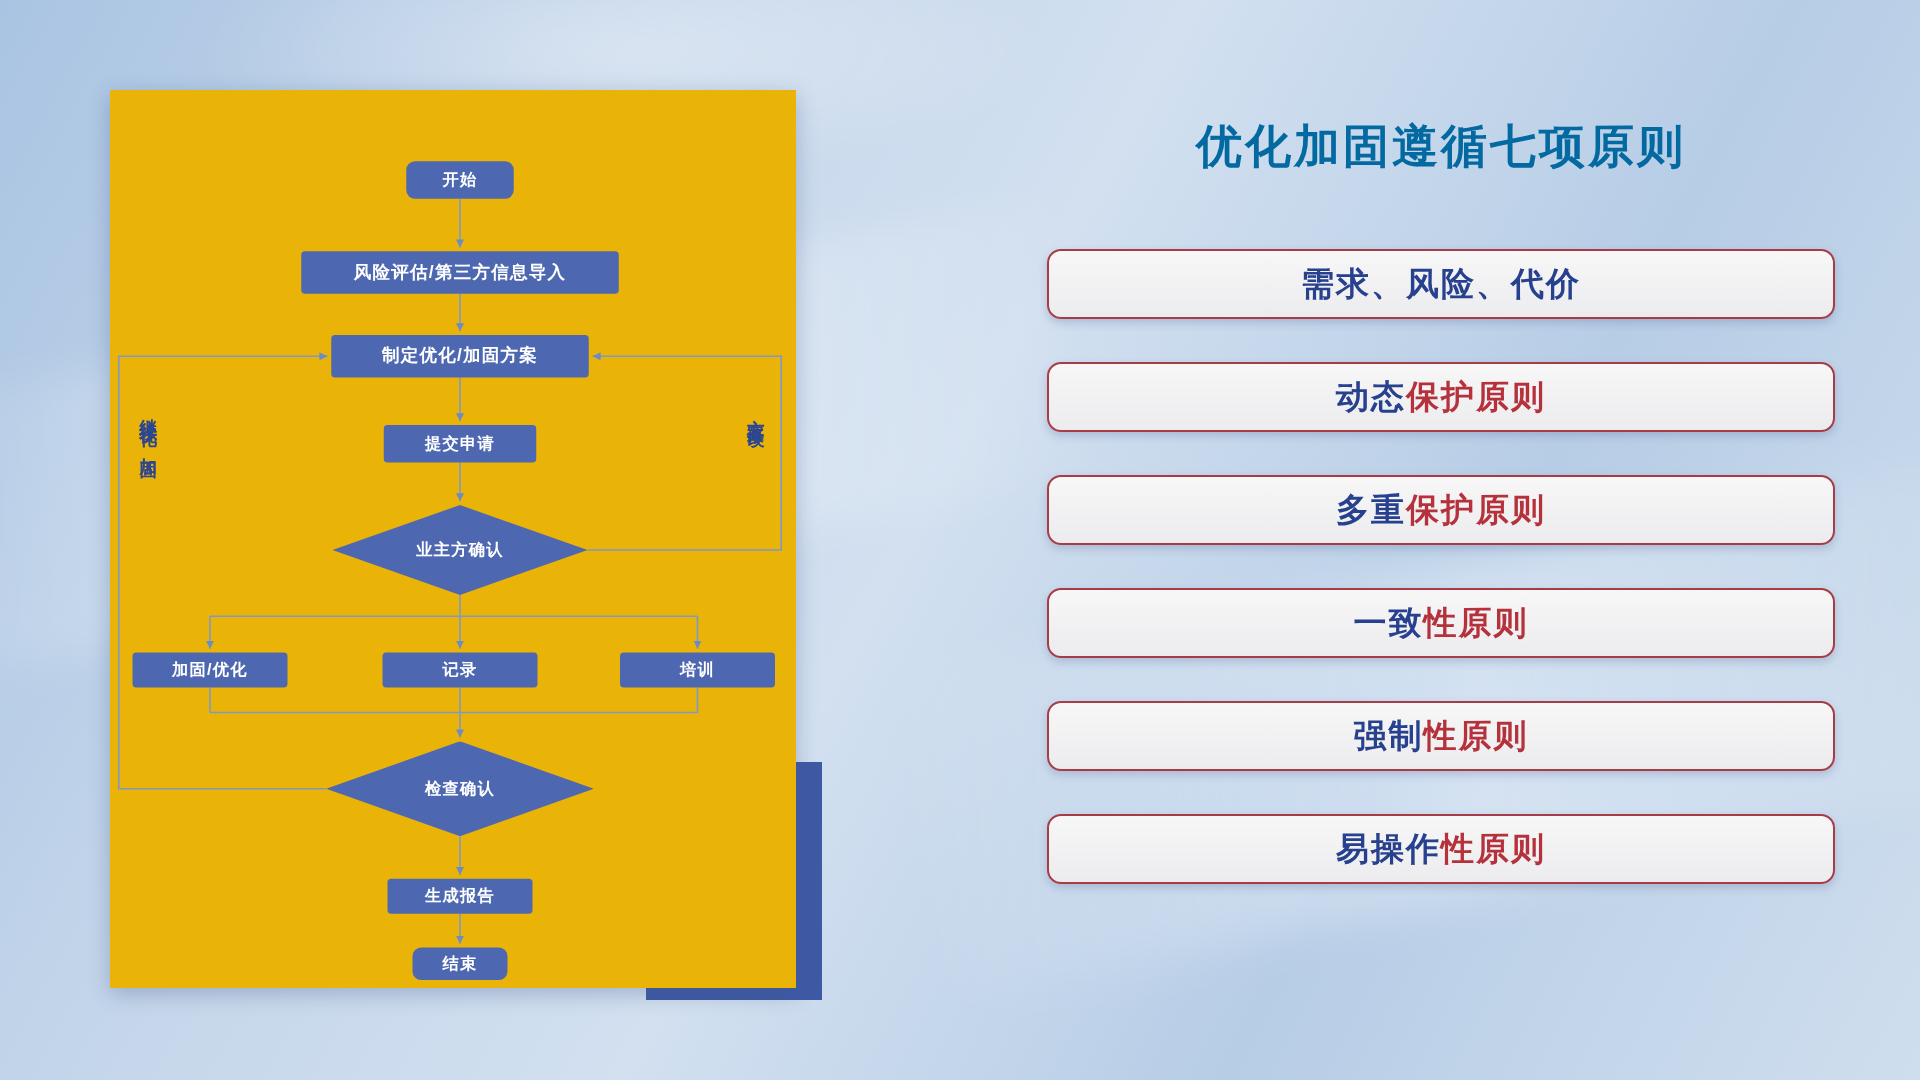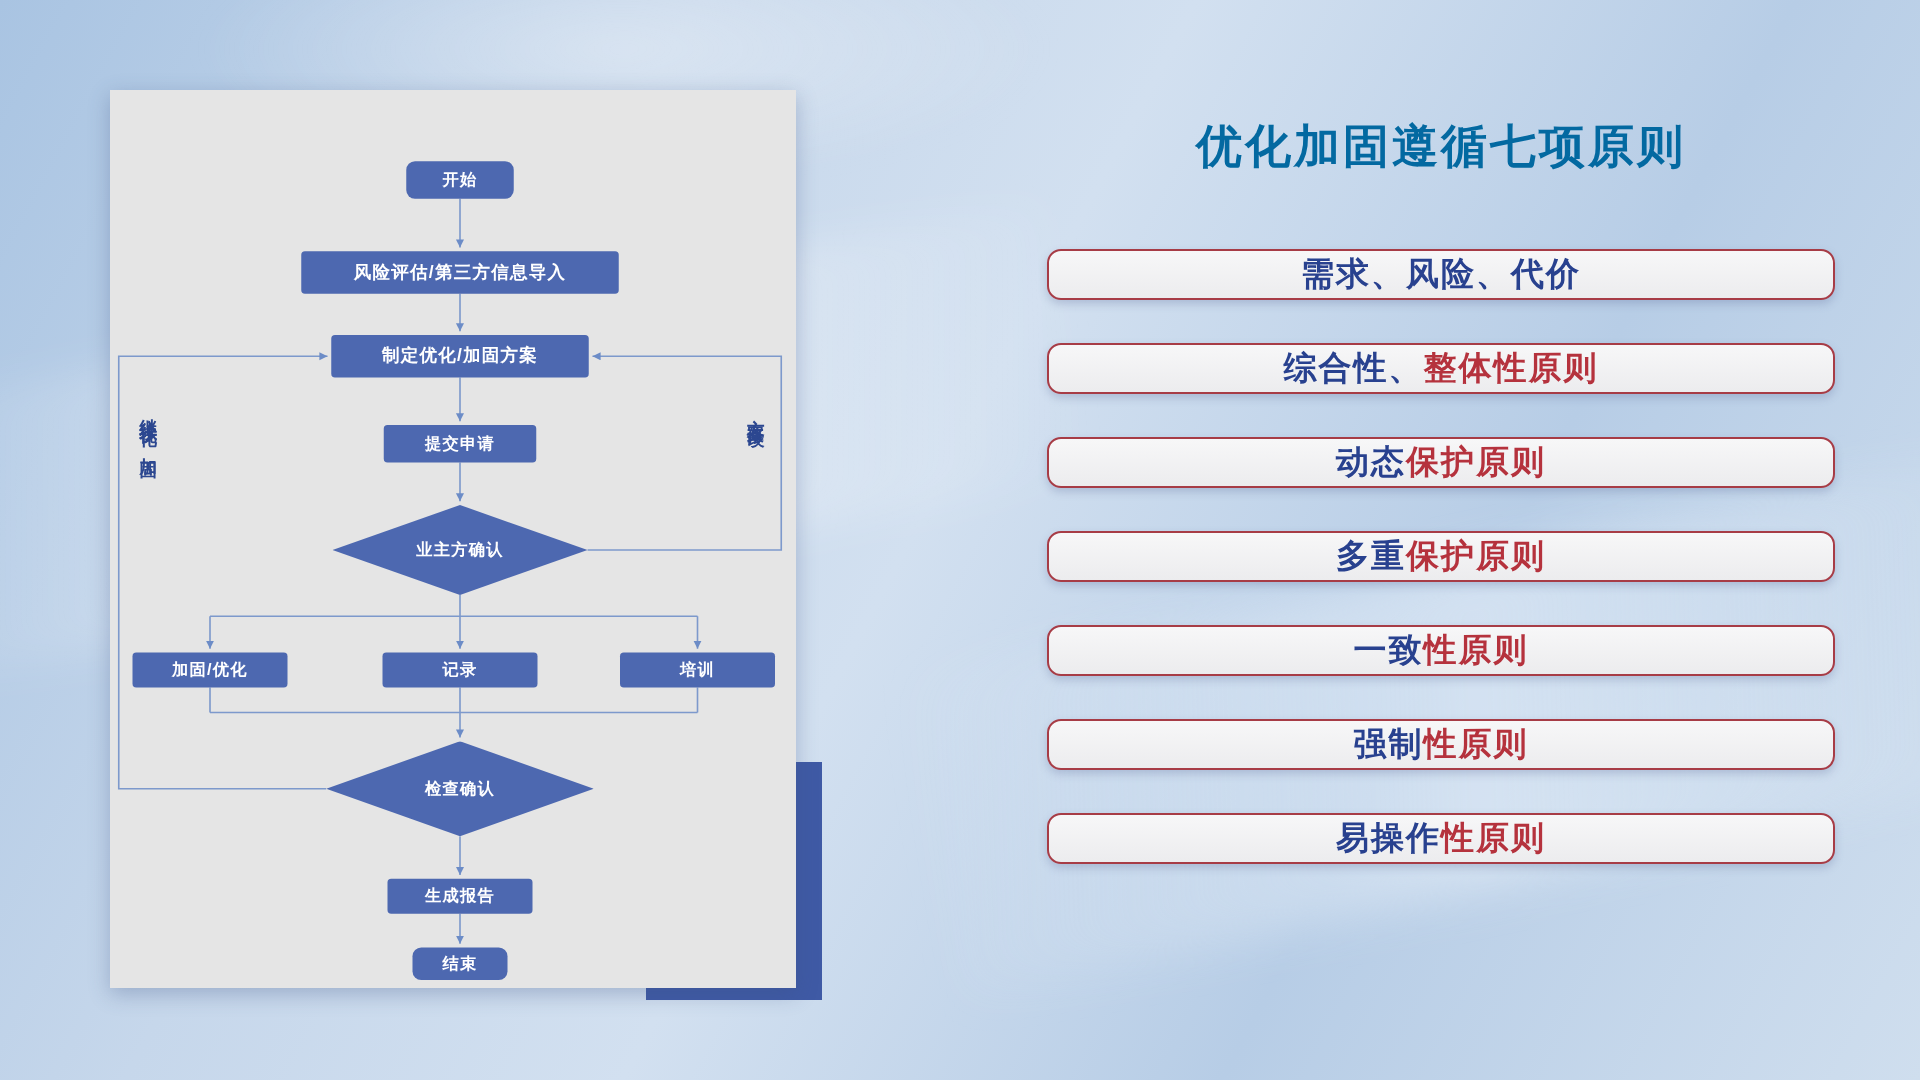--- a/index.html
+++ b/index.html
@@ -19,41 +19,41 @@
   .s3 { left:10%; top:-8%; width:45%; height:25%;
         background:radial-gradient(closest-side,rgba(255,255,255,.35),rgba(255,255,255,0));
         filter:blur(10px); }
 
   
   .accent-block { position:absolute; left:646px; top:762px; width:176px; height:238px;
                   background:#3f5aa5; }
 
   
   .card { position:absolute; left:110px; top:90px; width:686px; height:898px;
-          background:#e5e5e5; box-shadow:0 6px 20px rgba(60,80,130,.32); }
+          background:#eab308; box-shadow:0 6px 20px rgba(60,80,130,.32); }
   .flow { position:absolute; left:0; top:0; width:549px; height:718px;
           transform:scale(1.25); transform-origin:0 0; }
   .connectors { position:absolute; left:0; top:0; }
 
   .node { position:absolute; display:flex; align-items:center; justify-content:center;
           background:#4d68b0; color:#ffffff; font-weight:bold; font-size:13px;
           text-align:center; line-height:1.1; letter-spacing:1px; }
   .rect { border-radius:3px; }
   .rounded { border-radius:7px; }
   .diamond { clip-path:polygon(50% 0,100% 50%,50% 100%,0 50%); }
 
   .vlabel { position:absolute; writing-mode:vertical-rl; text-orientation:upright;
             font-size:14px; font-weight:bold; color:#2c4790; letter-spacing:3px; }
 
   
   .panel { position:absolute; left:1047px; top:118px; width:788px; }
   .panel-title { color:#0369a1; font-size:46px; font-weight:bold; text-align:center;
                  letter-spacing:3px; line-height:56px; }
   .pills { margin-top:75px; }
-  .pill { height:51px; margin-bottom:43px; border:2px solid #a73c46; border-radius:14px;
+  .pill { height:70px; margin-bottom:43px; border:2px solid #a73c46; border-radius:14px;
           background:linear-gradient(180deg,#f7f7f8,#ececee);
           box-shadow:0 4px 9px rgba(90,105,150,.28);
           display:flex; align-items:center; justify-content:center;
           font-size:33px; font-weight:700; letter-spacing:2px; }
   .txt-navy { color:#28418f; }
   .txt-red  { color:#b5323d; }
 </style>
 </head>
 <body>
 
@@ -126,24 +126,20 @@
   </div>
 
   <div class="panel">
     <h1 class="panel-title">优化加固遵循七项原则</h1>
     <div class="pills">
 
       <div class="pill">
         <span class="txt-navy">需求、风险、代价</span>
       </div>
 
-      <div class="pill">
-        <span class="txt-navy">综合性、</span>
-          <span class="txt-red">整体性原则</span>
-      </div>
 
       <div class="pill">
         <span class="txt-navy">动态</span>
           <span class="txt-red">保护原则</span>
       </div>
 
       <div class="pill">
         <span class="txt-navy">多重</span>
           <span class="txt-red">保护原则</span>
       </div>

